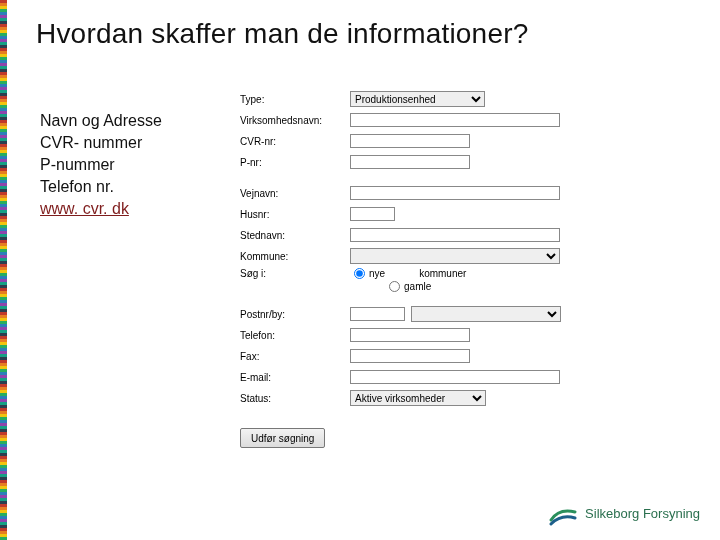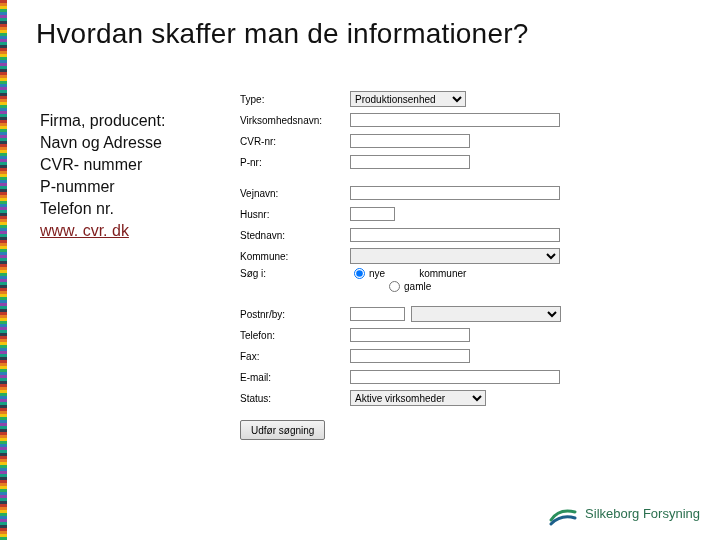--- a/index.html
+++ b/index.html
@@ -103,20 +103,21 @@
     height: 11px;
   }
   .search-btn {
     height: 20px;
     border: 1px solid #777;
     background: linear-gradient(#f3f3f3,#dcdcdc);
     font-size: 10px;
     padding: 0 10px;
     cursor: pointer;
     border-radius: 2px;
+    margin-top: 8px;
   }
   .gap {
     height: 10px;
   }
   .footer {
     position: absolute;
     right: 20px;
     bottom: 14px;
     display: flex;
     align-items: flex-start;
@@ -132,33 +133,32 @@
   }
 </style>
 </head>
 <body>
 
 <div class="stripe-bar"></div>
 
 <div class="title">Hvordan skaffer man de informationer?</div>
 
 <div class="left-text">
-  <div>Firma, producent:</div>
   <div>Navn og Adresse</div>
   <div>CVR- nummer</div>
   <div>P-nummer</div>
   <div>Telefon nr.</div>
   <a href="#">www. cvr. dk</a>
 </div>
 
 <div class="form-area">
 
   <div class="row">
     <div class="row-label">Type:</div>
-    <select class="select" style="width:116px">
+    <select class="select" style="width:135px">
       <option>Produktionsenhed</option>
     </select>
   </div>
 
   <div class="row">
     <div class="row-label">Virksomhedsnavn:</div>
     <input class="text-input" style="width: 210px;">
   </div>
 
   <div class="row">

